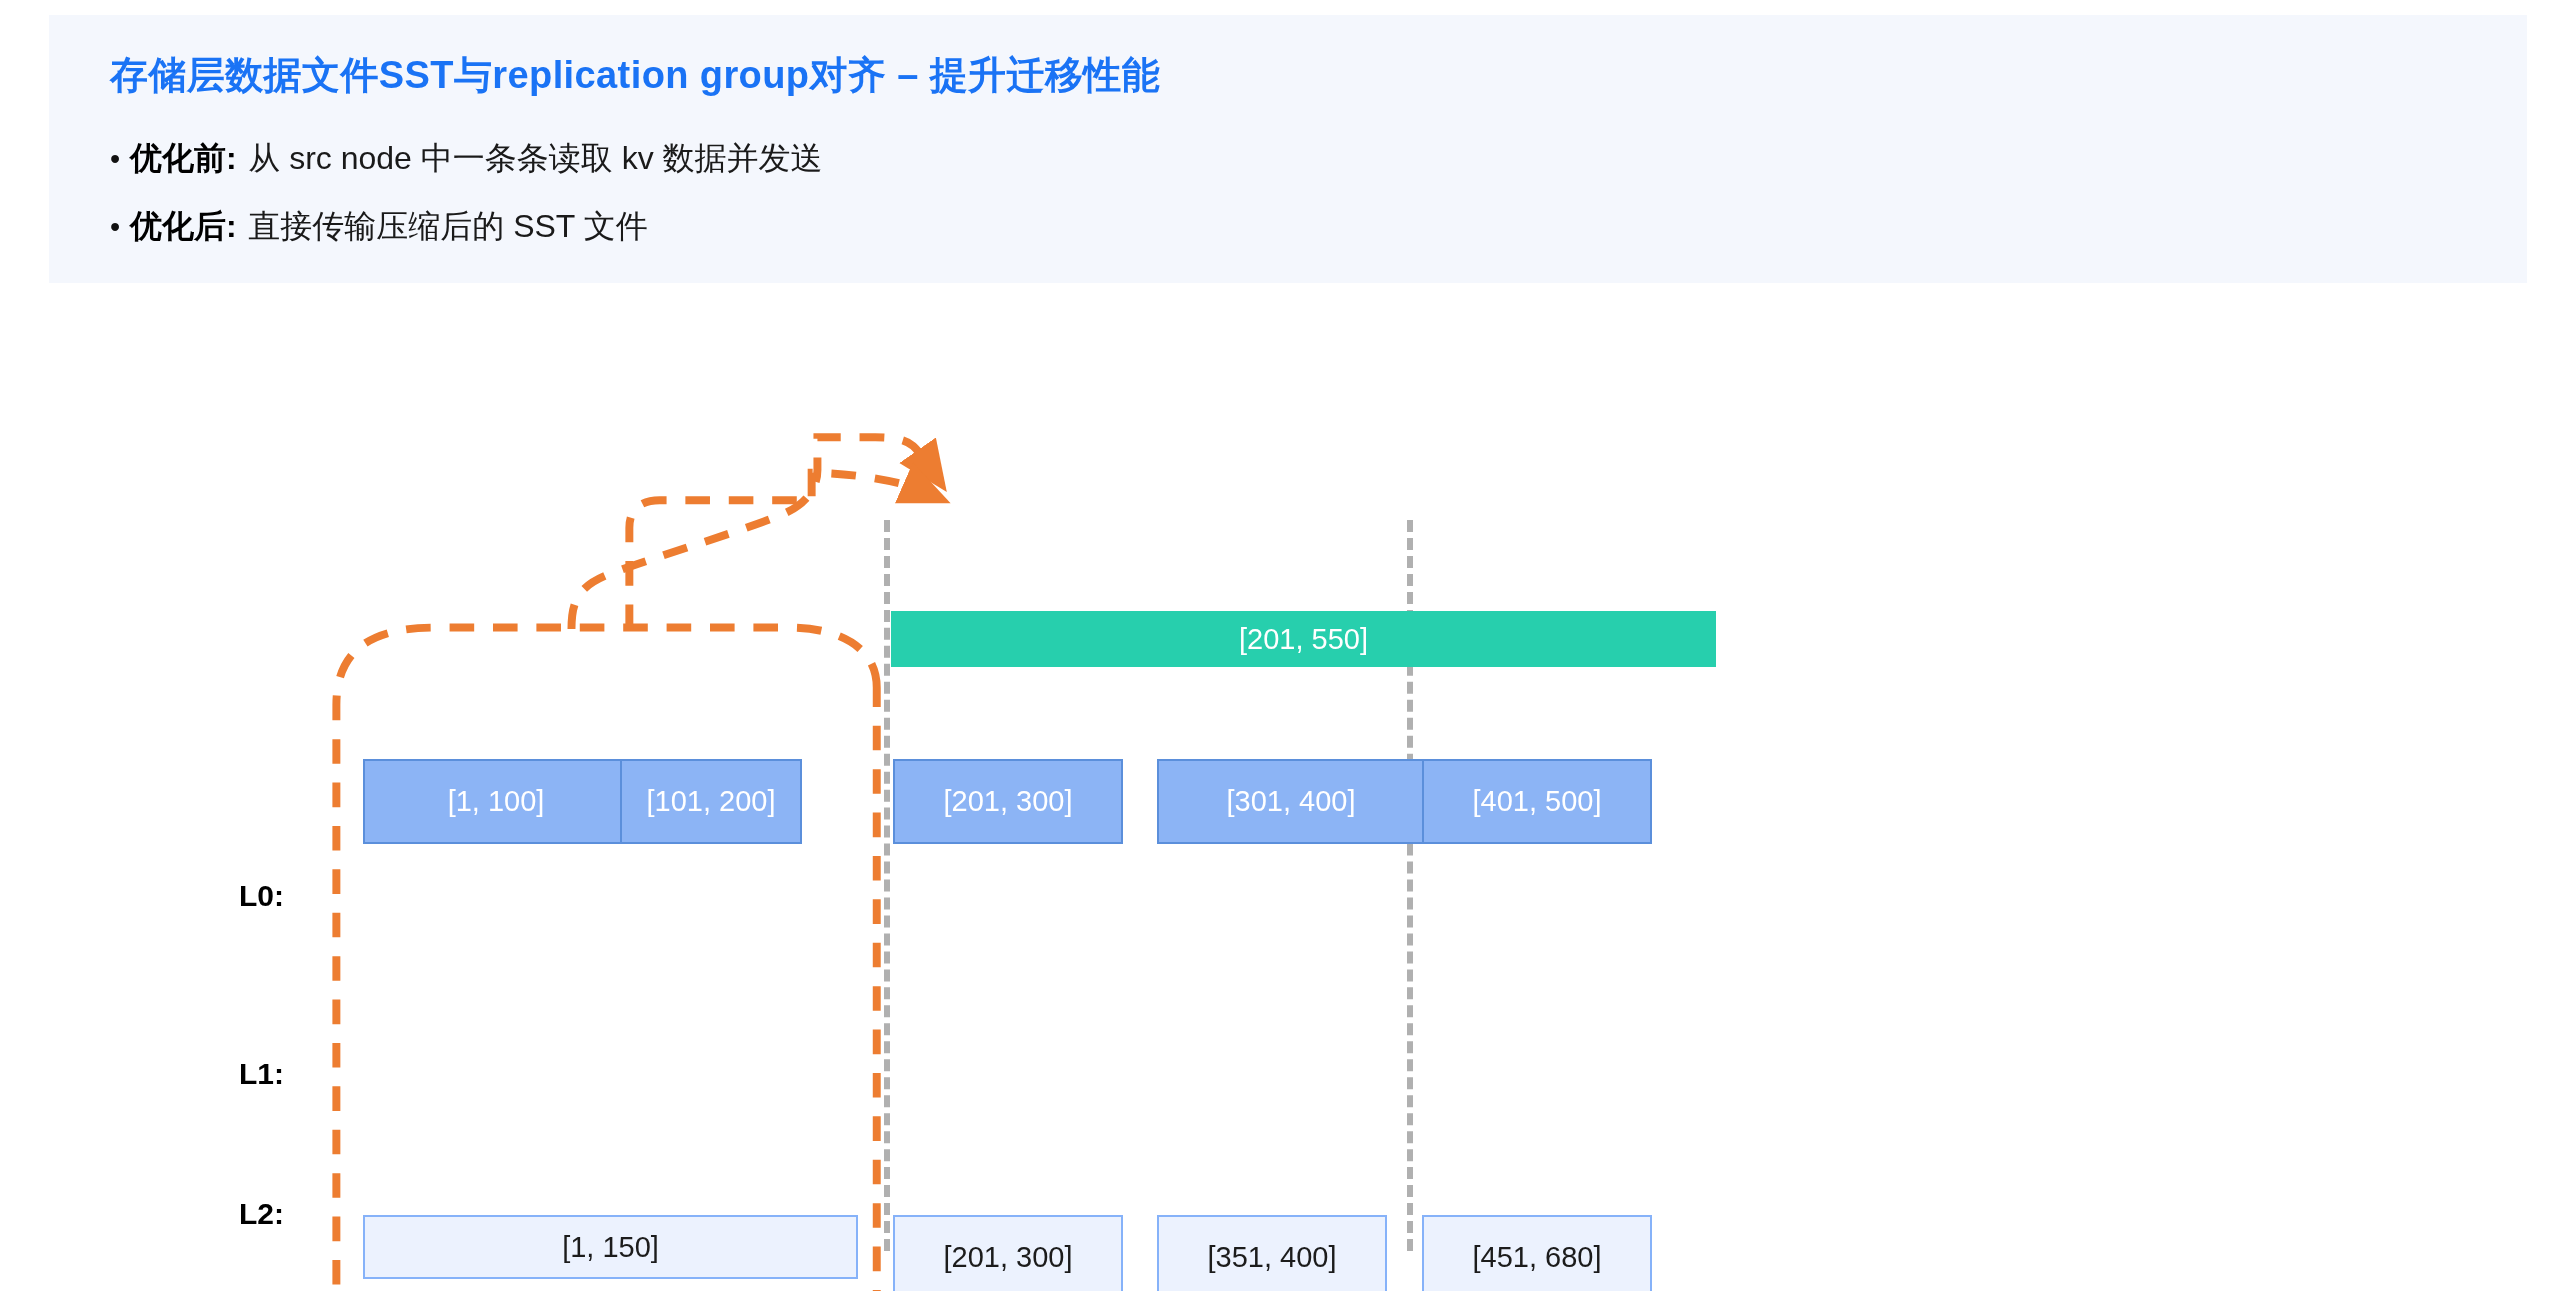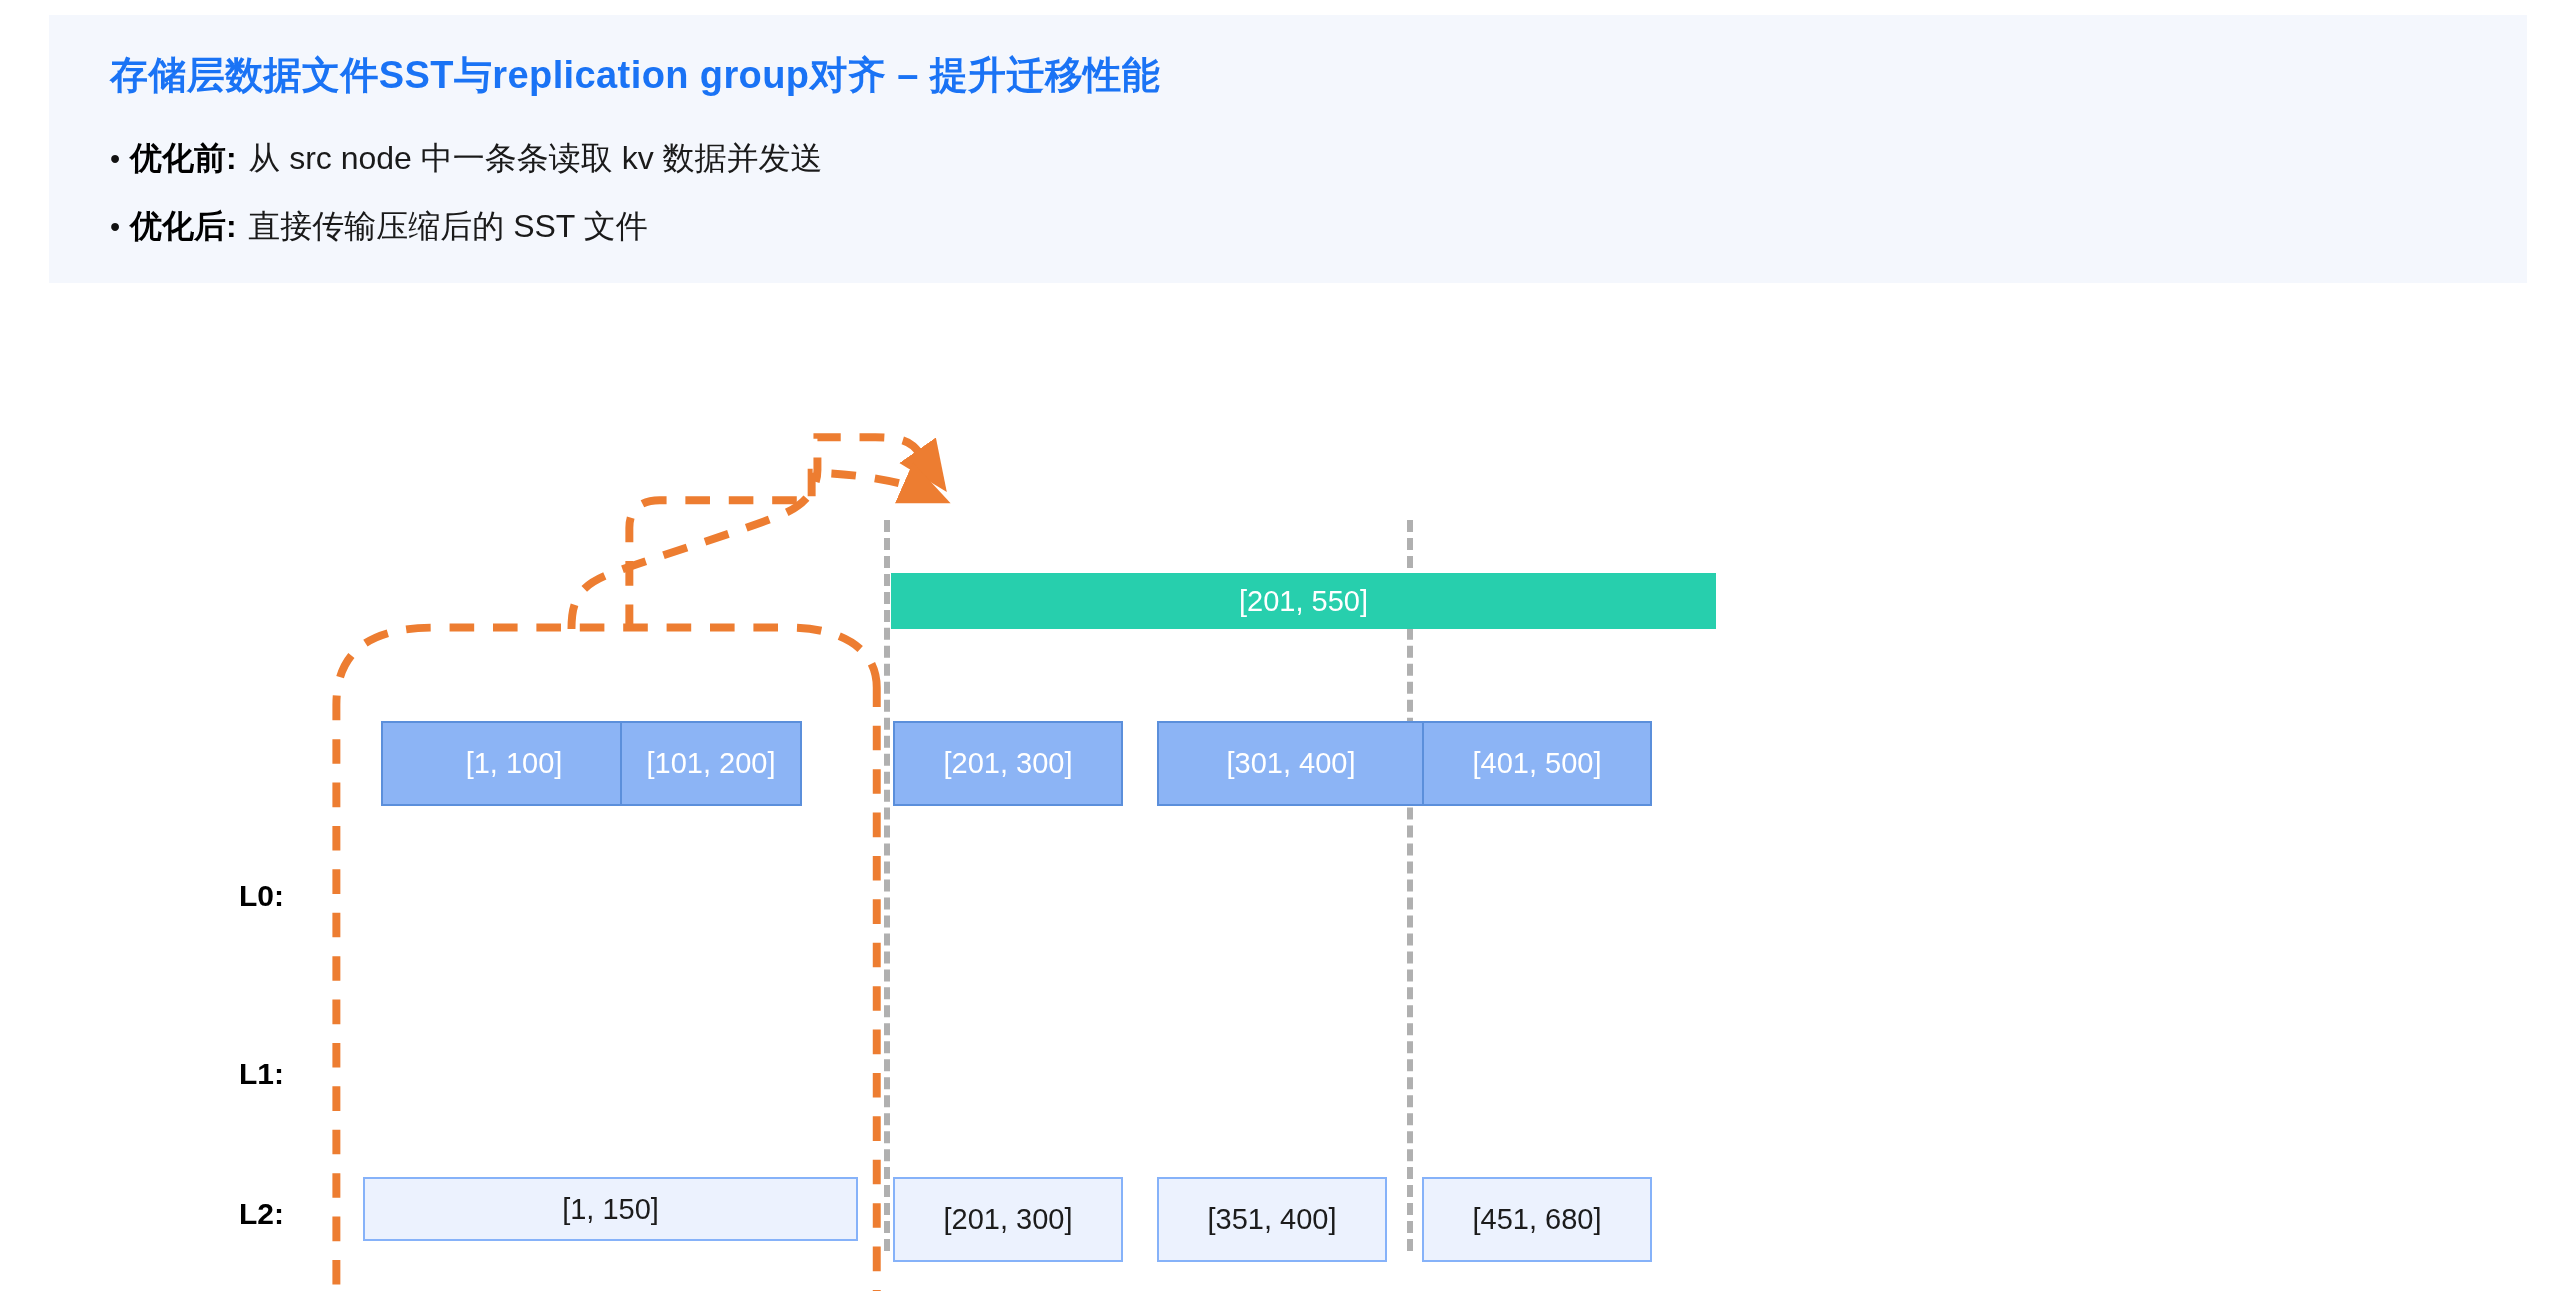--- a/index.html
+++ b/index.html
@@ -43,20 +43,21 @@
     text-align:left;
   }
 
   
   .sst{
     position:absolute;
     box-sizing:border-box;
     display:flex;align-items:center;justify-content:center;
     font-size:29px;
     white-space:nowrap;
+    margin-top:38px;
   }
   .sst.filled{
     background:#8cb4f5;border:2.2px solid #5b8fdb;color:#ffffff;
   }
   .sst.light{
     background:#ecf2fe;border:2.2px solid #86b2f9;color:#1c1c1c;
   }
   .sst.green{
     background:#27cfad;border:none;color:#ffffff;
   }
@@ -106,21 +107,21 @@
 
   <div class="group-sep" style="left:884px;top:231px;height:731px;"></div>
   <div class="group-sep" style="left:1407px;top:231px;height:731px;"></div>
 
   <div class="lvl-label" style="top:590px;">L0:</div>
   <div class="lvl-label" style="top:741px;margin-top:27px;">L1:</div>
   <div class="lvl-label" style="top:908px;">L2:</div>
 
   <div class="sst green" style="left:891px;top:284px;width:825px;height:56px;">[201, 550]</div>
 
-  <div class="sst filled" style="left:381px;top:432px;width:266px;height:85px;">[1, 100]</div>
+  <div class="sst filled" style="left:363px;top:432px;width:266px;height:85px;">[1, 100]</div>
   <div class="sst filled" style="left:620px;top:432px;width:182px;height:85px;">[101, 200]</div>
   <div class="sst filled" style="left:893px;top:432px;width:230px;height:85px;">[201, 300]</div>
   <div class="sst filled" style="left:1157px;top:432px;width:268px;height:85px;">[301, 400]</div>
   <div class="sst filled" style="left:1422px;top:432px;width:230px;height:85px;">[401, 500]</div>
 
   <div class="sst light" style="left:363px;top:888px;width:495px;height:64px;">[1, 150]</div>
   <div class="sst light" style="left:893px;top:888px;width:230px;height:85px;">[201, 300]</div>
   <div class="sst light" style="left:1157px;top:888px;width:230px;height:85px;">[351, 400]</div>
   <div class="sst light" style="left:1422px;top:888px;width:230px;height:85px;">[451, 680]</div>
 

